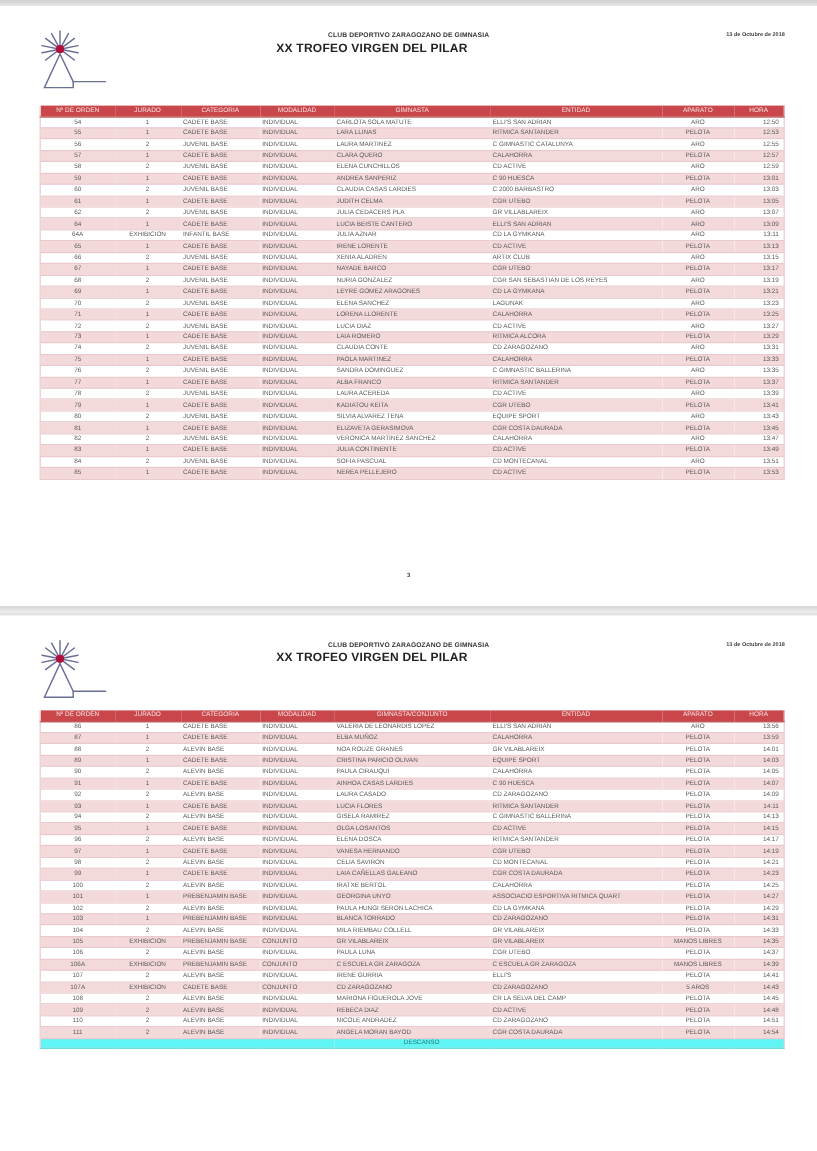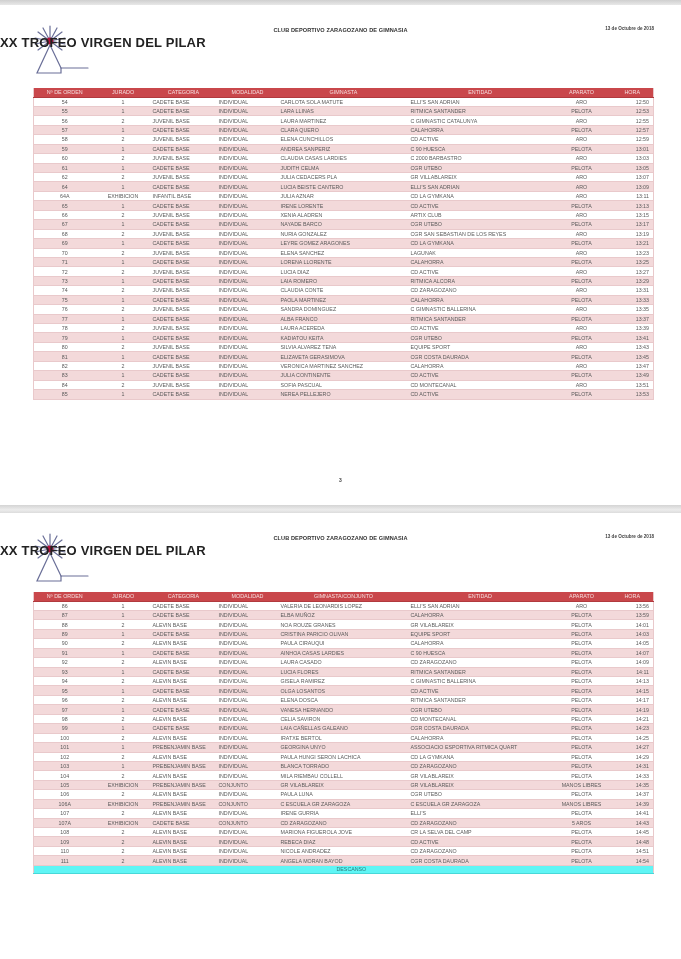--- a/index.html
+++ b/index.html
@@ -5,21 +5,21 @@
   * { margin: 0; padding: 0; box-sizing: border-box; }
   html, body { width: 681px; height: 959px; overflow: hidden; background: #ffffff; }
   body { font-family: "Liberation Sans", sans-serif; color: #555; position: relative; }
   .top-strip { position: absolute; left: 0; top: 0; width: 681px; height: 5px; background: linear-gradient(#cfcfcf, #e8e8e8); }
   .page { position: absolute; left: 0; width: 681px; background: #fff; }
   #page1 { top: 5px; height: 500px; }
   #page2 { top: 513px; height: 446px; }
   .separator { position: absolute; left: 0; top: 505px; width: 681px; height: 8px; background: linear-gradient(#d4d4d4, #ececec 60%, #dcdcdc); }
   .logo { position: absolute; left: 28px; top: 16px; width: 74px; height: 62px; }
   .club { position: absolute; left: 0; width: 681px; text-align: center; top: 22px; font-size: 5.6px; font-weight: bold; color: #333; letter-spacing: 0.1px; }
-  .title { position: absolute; left: 0; width: 620px; top: 30px; font-size: 13px; font-weight: bold; color: #222; letter-spacing: 0.2px; }
+  .title { position: absolute; left: 0; width: 620px; text-align: center; top: 30px; font-size: 10px; font-weight: bold; color: #222; letter-spacing: 0.2px; }
   .date { position: absolute; right: 27px; top: 21px; font-size: 4.6px; font-weight: bold; color: #444; }
   table.grid { position: absolute; left: 33px; width: 620px; border-collapse: collapse; table-layout: fixed; font-size: 5.3px; }
   #page1 table.grid { top: 83px; }
   #page2 table.grid { top: 79px; }
   table.grid th { background: #c9474b; color: #f5dede; font-weight: normal; height: 9px; font-size: 5.4px; text-align: center; border-bottom: 1px solid #b13a3e; }
   table.grid td { height: 9.45px; border-bottom: 1px solid #e9c9cb; padding: 0 2px; white-space: nowrap; overflow: hidden; color: #5a5a5a; }
   table.grid tr.alt td { background: #f3d9da; }
   table.grid tr.white td { background: #ffffff; }
   table.grid td.c { text-align: center; }
   table.grid td.r { text-align: right; padding-right: 4px; }

